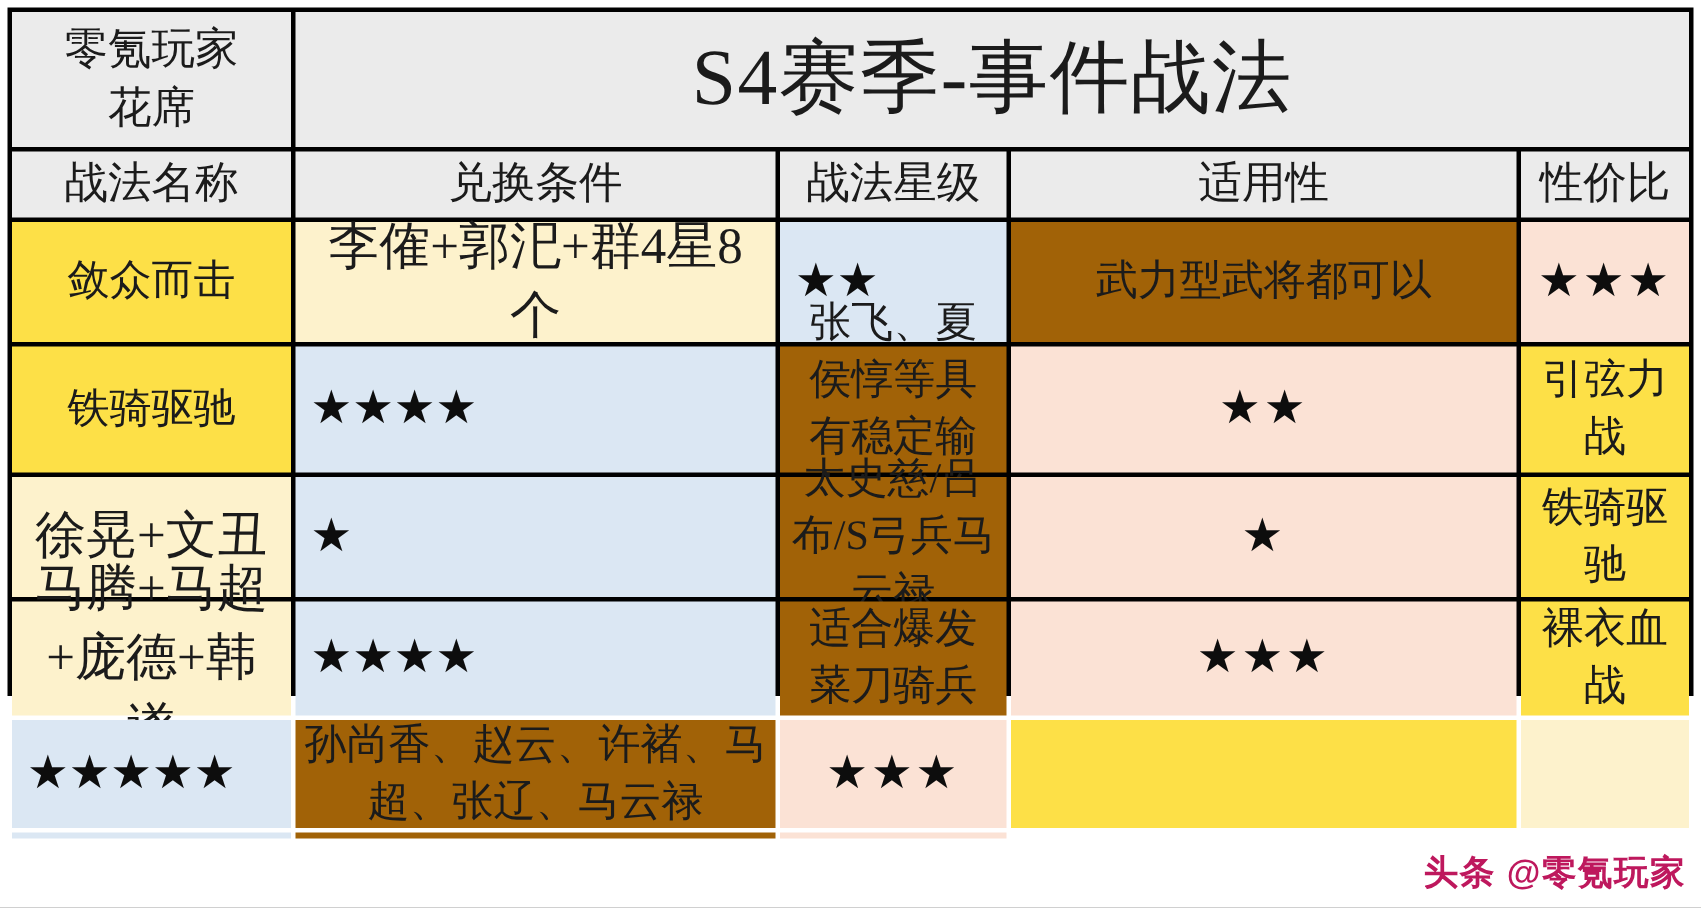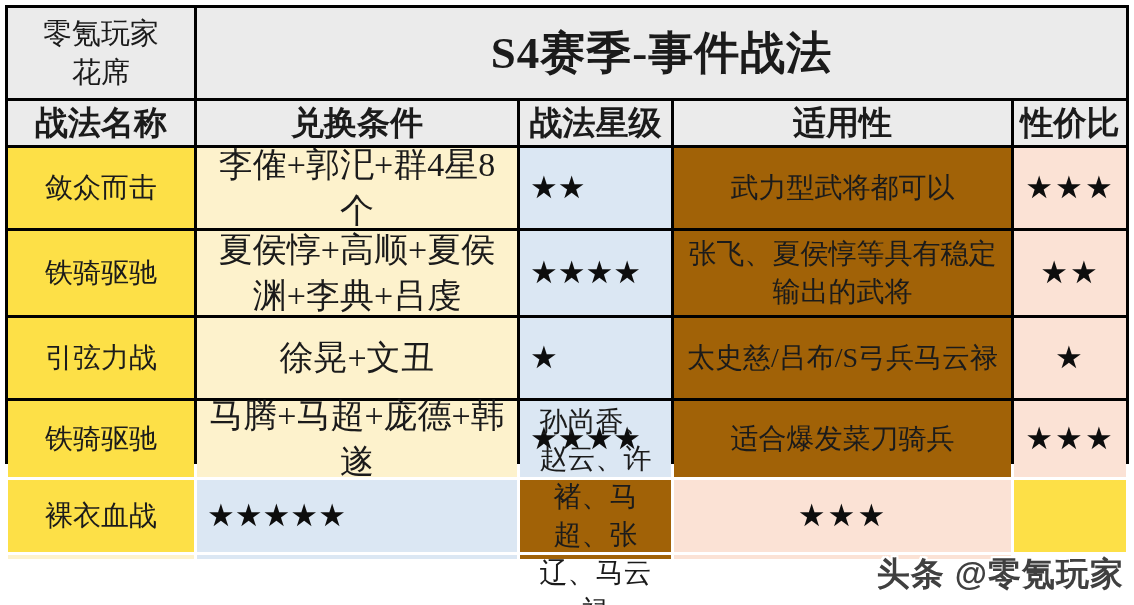--- a/index.html
+++ b/index.html
@@ -12,31 +12,31 @@
     gap:3px;}
   .cell{display:flex;align-items:center;justify-content:center;text-align:center;
     box-sizing:border-box;padding:2px 6px;line-height:1.35;}
   .bg-head{background:#ebebeb;}
   .bg-pink{background:#fde047;}
   .bg-yellow{background:#fdf2cc;}
   .bg-blue{background:#dbe7f3;}
   .bg-green{background:#a16207;}
   .bg-salmon{background:#fbe2d5;}
   .logo{flex-direction:column;font-size:29px;line-height:1.35;}
-  .title{grid-column:2 / span 4;font-size:45px;font-weight:bold;letter-spacing:1px;}
-  .hdr{font-size:33px;font-weight:700;}
+  .title{grid-column:2 / span 4;font-size:53px;font-weight:normal;letter-spacing:1px;}
+  .hdr{font-size:29px;font-weight:400;}
   .name{font-size:28px;}
   .cond{font-size:34px;}
   .stars-left{justify-content:flex-start;padding-left:10px;font-size:31px;
     font-family:"DejaVu Sans",sans-serif;letter-spacing:0px;color:#0d0d0d;}
   .appl{font-size:28px;}
   .stars-center{font-size:31px;font-family:"DejaVu Sans",sans-serif;letter-spacing:2px;color:#0d0d0d;}
   .watermark{position:absolute;right:10px;bottom:8px;
-    font-family:"Liberation Sans","DejaVu Sans",sans-serif;font-weight:bold;font-size:33px;
-    color:#404040;letter-spacing:1px;
+    font-family:"Liberation Sans","DejaVu Sans",sans-serif;font-weight:bold;font-size:23px;
+    color:#be185d;letter-spacing:1px;
     text-shadow:2px 2px 0 #fff,-2px -2px 0 #fff,2px -2px 0 #fff,-2px 2px 0 #fff,
                 2px 0 0 #fff,-2px 0 0 #fff,0 2px 0 #fff,0 -2px 0 #fff;}
 </style>
 </head>
 <body>
 
 <div class="stage">
   <div class="tbl">
 
     <div class="cell bg-head logo">
@@ -51,21 +51,20 @@
     <div class="cell bg-head hdr">适用性</div>
     <div class="cell bg-head hdr">性价比</div>
 
     <div class="cell bg-pink name">敛众而击</div>
     <div class="cell bg-yellow cond">李傕+郭汜+群4星8个</div>
     <div class="cell bg-blue stars-left">★★</div>
     <div class="cell bg-green appl">武力型武将都可以</div>
     <div class="cell bg-salmon stars-center">★★★</div>
 
     <div class="cell bg-pink name">铁骑驱驰</div>
-    <div class="cell bg-yellow cond">夏侯惇+高顺+夏侯渊+李典+吕虔</div>
     <div class="cell bg-blue stars-left">★★★★</div>
     <div class="cell bg-green appl">张飞、夏侯惇等具有稳定输出的武将</div>
     <div class="cell bg-salmon stars-center">★★</div>
 
     <div class="cell bg-pink name">引弦力战</div>
     <div class="cell bg-yellow cond">徐晃+文丑</div>
     <div class="cell bg-blue stars-left">★</div>
     <div class="cell bg-green appl">太史慈/吕布/S弓兵马云禄</div>
     <div class="cell bg-salmon stars-center">★</div>
 

